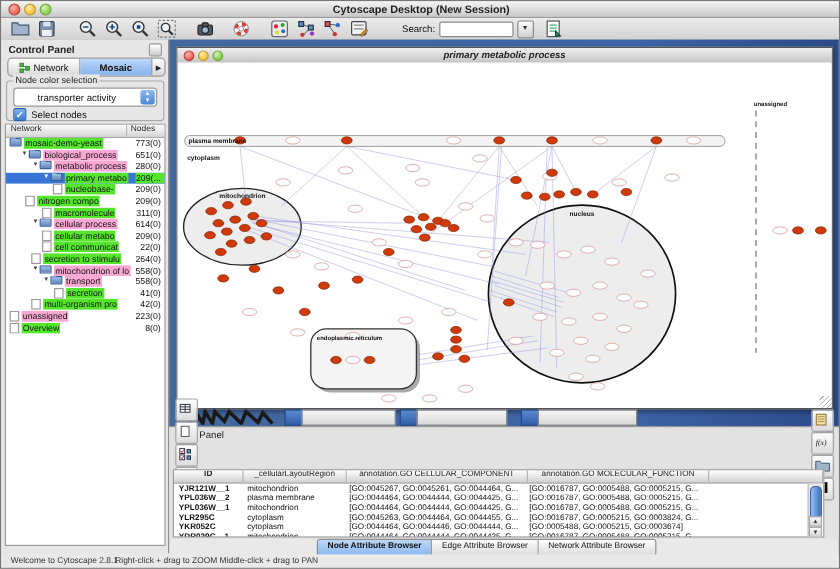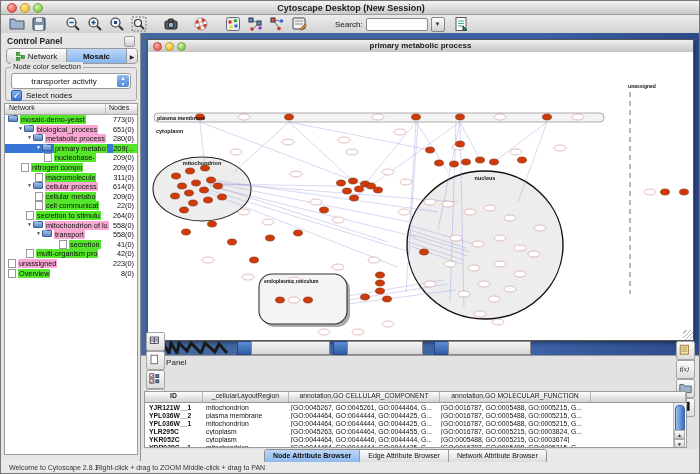--- a/index.html
+++ b/index.html
@@ -53,21 +53,21 @@
   .tlabel{padding:0 1px;color:#111;}
   .tlabel.green{background:#55e62c;}
   .tlabel.red{background:#f9a8d4;}
   .tspace{flex:1;}
   .tcount{padding-right:3px;color:#111;flex:0 0 auto;}
   .trow.sel .tcount.green{background:#55e62c;}
   
   #desktop{left:140px;top:32px;width:560px;height:322px;background:linear-gradient(90deg,#44699f 0%,#3d62a6 70%,#2c4a88 100%);overflow:hidden;}
   #netwin{left:6px;top:6px;width:545px;height:300px;background:#fff;border:1px solid #555;box-shadow:1px 2px 4px rgba(0,0,0,.4);}
   #netwin-titlebar{left:0;top:0;width:100%;height:12px;background:linear-gradient(#efefef,#c5c5c5);border-bottom:1px solid #909090;}
-  #netwin-title{width:100%;text-align:center;top:1px;font-size:8px;font-weight:bold;color:#222;}
+  #netwin-title{width:100%;text-align:center;top:1px;font-size:8px;font-weight:bold;color:#222;font-style:italic;}
   .tl2{width:7px;height:7px;border-radius:50%;top:2px;}
   #netwin-canvas{left:0;top:12px;width:545px;height:287px;background:#fff;overflow:hidden;}
   #resize-grip{right:0;bottom:0;width:10px;height:10px;background:repeating-linear-gradient(135deg,transparent 0 2px,#b5b5b5 2px 3px);}
   #fragments{left:6px;top:308px;width:548px;height:13px;}
   .fragwin{position:absolute;top:0;height:12px;background:linear-gradient(#f6f6f6,#d8d8d8);border:1px solid #888;}
   .fragblue{position:absolute;top:0;width:14px;height:12px;background:linear-gradient(#5d8bd0,#2f5da8);border:1px solid #234a86;}
   
   #data-panel{left:140px;top:354px;width:560px;height:94px;background:#e2e2e2;border-top:1px solid #999;box-sizing:border-box;}
   #dp-title{left:6px;top:2px;font-size:8px;color:#222;}
   #dp-float{right:6px;top:2px;}
@@ -335,21 +335,21 @@
           <span class="tspace"></span>
           <span class="tcount">558(0)</span>
         </div>
         <div class="trow" style="padding-left: 30px;">
           <span class="tarrow">▼</span>
           <span class="tfolder"></span>
           <span class="tlabel red">transport</span>
           <span class="tspace"></span>
           <span class="tcount">558(0)</span>
         </div>
-        <div class="trow" style="padding-left: 54px;">
+        <div class="trow" style="padding-left: 40px;">
           <span class="tfile"></span>
           <span class="tlabel green">secretion</span>
           <span class="tspace"></span>
           <span class="tcount">41(0)</span>
         </div>
         <div class="trow" style="padding-left: 21px;">
           <span class="tfile"></span>
           <span class="tlabel green">multi-organism pro</span>
           <span class="tspace"></span>
           <span class="tcount">42(0)</span>

